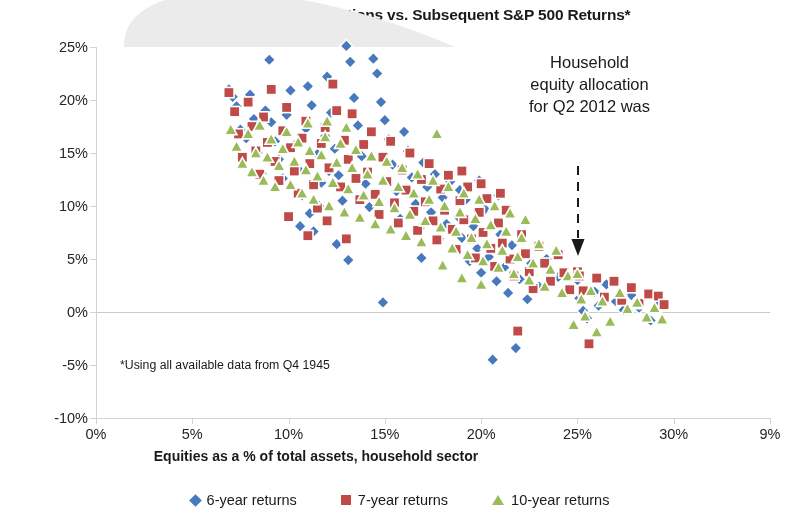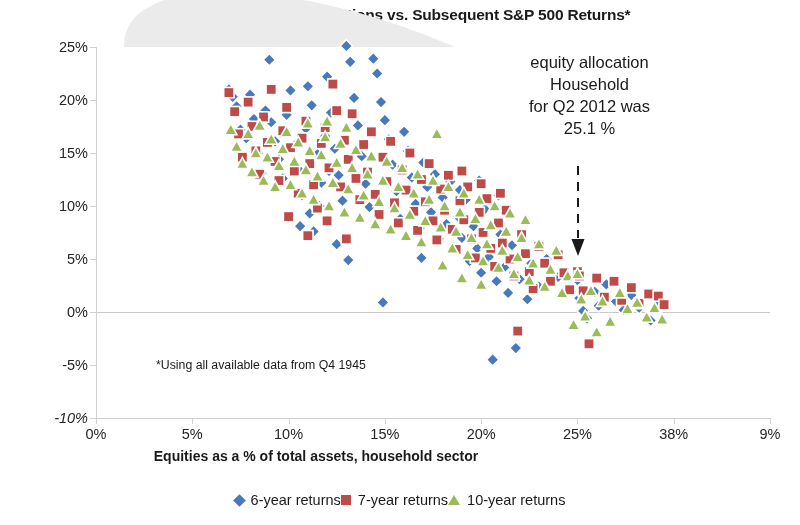--- a/index.html
+++ b/index.html
@@ -144,31 +144,31 @@
     width: 24px;
     height: 92px;
   }
   #footnote {
     position: absolute;
     left: 120px;
     top: 356px;
     font-size: 12.3px;
     line-height: 1.55;
     color: #1a1a1a;
-    margin-left: 36px;
   }
   
   #legend {
     position: absolute;
     left: 0;
     top: 492px;
     width: 800px;
     display: flex;
     justify-content: center;
     align-items: center;
+    gap: 44px;
   }
   .legend-item {
     display: flex;
     align-items: center;
     gap: 7px;
     font-size: 14.5px;
     color: #1a1a1a;
   }
   .lg-diamond {
     width: 9px; height: 9px;
@@ -532,49 +532,48 @@
       <div class="ylabel" style="top: 106px;">15%</div>
       <div class="ytick" style="top: 159px;"></div>
       <div class="ylabel" style="top: 159px;">10%</div>
       <div class="ytick" style="top: 212px;"></div>
       <div class="ylabel" style="top: 212px;">5%</div>
       <div class="ytick" style="top: 265px;"></div>
       <div class="ylabel" style="top: 265px;">0%</div>
       <div class="ytick" style="top: 318px;"></div>
       <div class="ylabel" style="top: 318px;">-5%</div>
       <div class="ytick" style="top: 371px;"></div>
-      <div class="ylabel" style="top: 371px; font-style: italic;">-10%</div>
+      <div class="ylabel" style="top: 371px;">-10%</div>
     </div>
   <div id="x-axis-ticks" style="position:absolute;left:96px;top:418px;width:674px;height:0">
       <div class="xtick" style="left: 0px;"></div>
       <div class="xlabel" style="left: 0px;">0%</div>
       <div class="xtick" style="left: 96.2857px;"></div>
       <div class="xlabel" style="left: 96.2857px;">5%</div>
       <div class="xtick" style="left: 192.571px;"></div>
       <div class="xlabel" style="left: 192.571px;">10%</div>
       <div class="xtick" style="left: 288.857px;"></div>
       <div class="xlabel" style="left: 288.857px;">15%</div>
       <div class="xtick" style="left: 385.143px;"></div>
       <div class="xlabel" style="left: 385.143px;">20%</div>
       <div class="xtick" style="left: 481.429px;"></div>
       <div class="xlabel" style="left: 481.429px;">25%</div>
       <div class="xtick" style="left: 577.714px;"></div>
-      <div class="xlabel" style="left: 577.714px;">38%</div>
+      <div class="xlabel" style="left: 577.714px;">30%</div>
       <div class="xtick" style="left: 674px;"></div>
       <div class="xlabel" style="left: 674px;">9%</div>
     </div>
 
   <div id="y-axis-title">Annualized returns over the next 6 to 10 years</div>
   <div id="x-axis-title">Equities as a % of total assets, household sector</div>
 
   <div id="annotation-text">
+      <div>Household</div>
       <div>equity allocation</div>
-      <div>Household</div>
       <div>for Q2 2012 was</div>
-      <div>25.1 %</div>
     </div>
 
   <svg id="annotation-arrow" viewBox="0 0 24 92">
     <line x1="12" y1="0" x2="12" y2="72" stroke="#1a1a1a" stroke-width="2" stroke-dasharray="9,7"></line>
     <polygon points="12,90 5.5,73 18.5,73" fill="#1a1a1a"></polygon>
   </svg>
 
   <div id="footnote">
     <div>*Using all available data from Q4 1945</div>
   </div>

